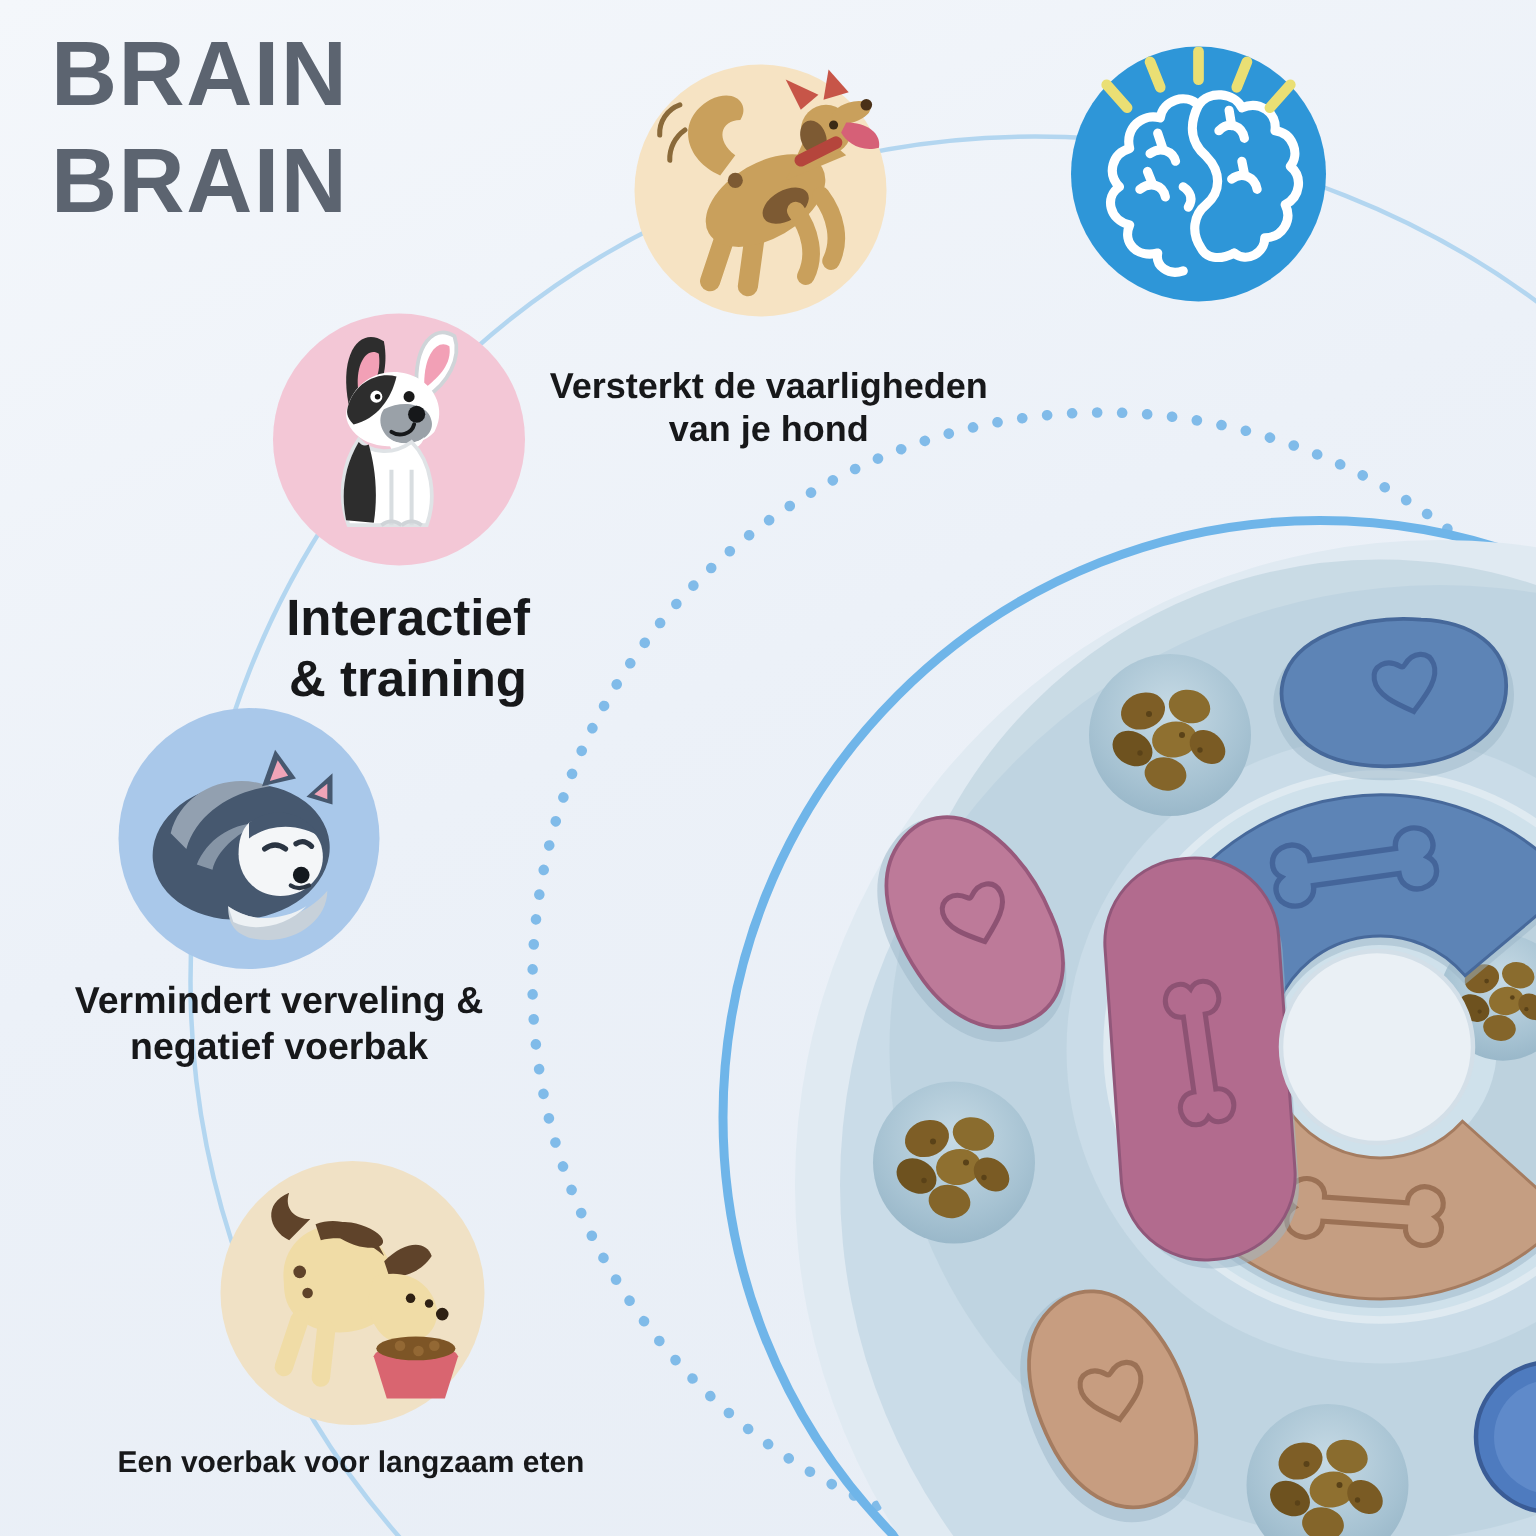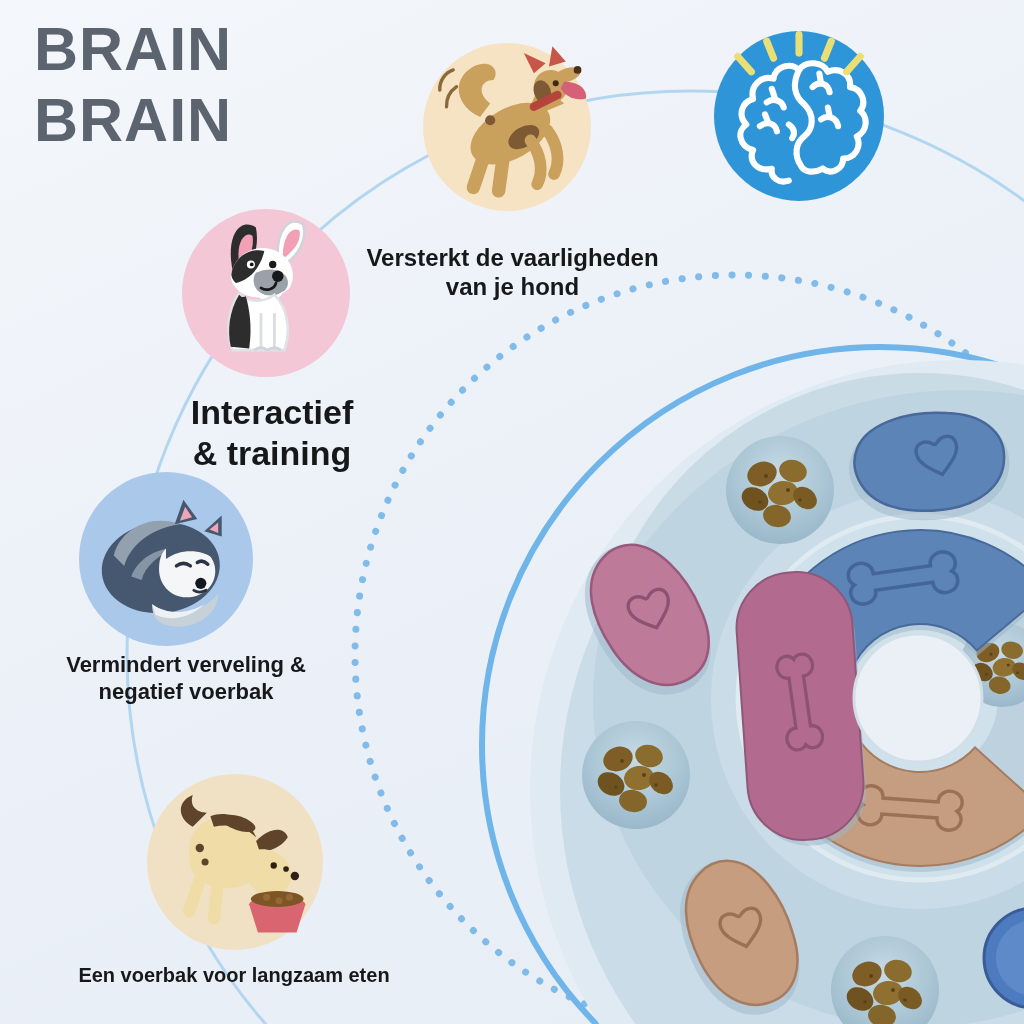--- a/index.html
+++ b/index.html
@@ -20,21 +20,21 @@
   .c-mental{left:714px;top:31px;width:170px;height:170px;background:#2e96d8;}
   .c-interactive{left:182px;top:209px;width:168px;height:168px;background:#f3c7d6;}
   .c-boredom{left:79px;top:472px;width:174px;height:174px;background:#a9c8ea;}
   .c-slowfeed{left:147px;top:774px;width:176px;height:176px;background:#f0e1c5;}
   .label{
     position:absolute;text-align:center;color:#17181a;font-weight:700;line-height:1.22;
   }
   .l-agility{left:330px;top:222px;width:365px;font-size:24px;margin-top:21px;}
   .l-mental{left:630px;top:216px;width:340px;font-size:27px;}
   .l-interactive{left:152px;top:392px;width:240px;font-size:34px;}
-  .l-boredom{left:21px;top:652px;width:330px;font-size:22px;}
+  .l-boredom{left:21px;top:652px;width:330px;font-size:25px;}
   .l-slowfeed{left:8px;top:963px;width:452px;font-size:20px;}
 </style>
 </head>
 <body>
 
 <div class="stage">
 
   <svg class="scene" width="1024" height="1024" viewBox="0 0 1024 1024" aria-hidden="true">
     <defs>
       <radialGradient id="gWell" cx="0.5" cy="0.35" r="0.8">

